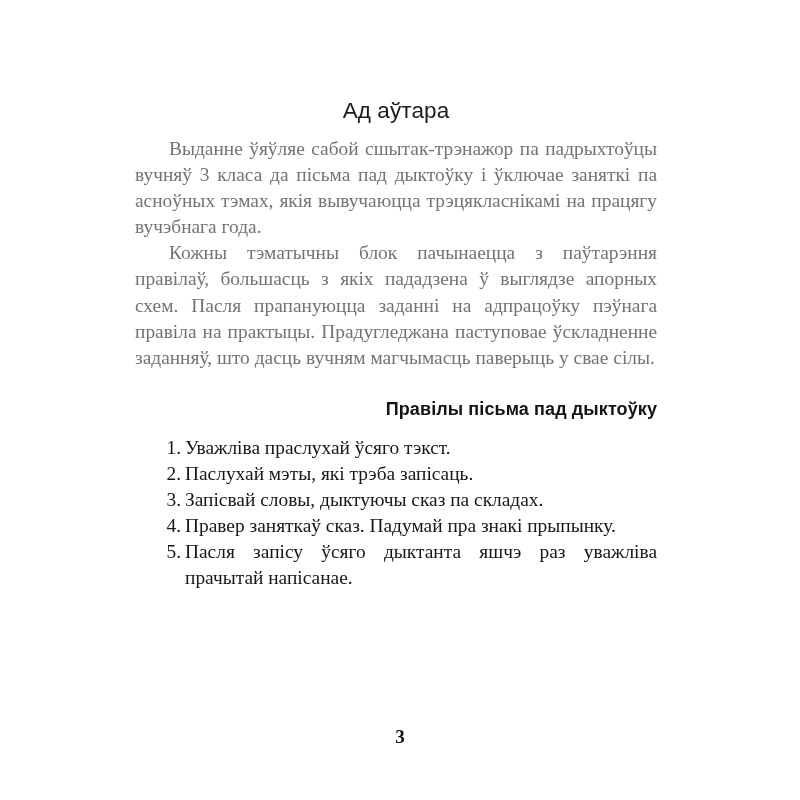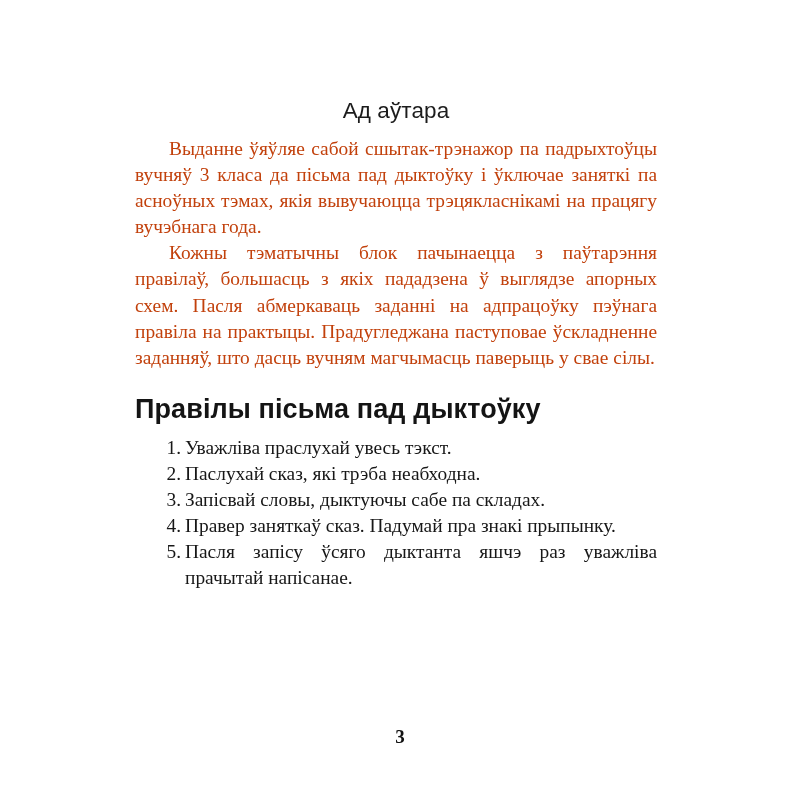--- a/index.html
+++ b/index.html
@@ -42,42 +42,42 @@
     line-height: 30px;
     text-align: center;
     color: #1c1c1c;
     margin: 0 0 10px 0;
     letter-spacing: 0.1px;
   }
 
   .heading-secondary {
     font-family: "Liberation Sans", "DejaVu Sans", sans-serif;
     font-weight: 700;
-    font-size: 27px;
+    font-size: 18px;
     line-height: 28px;
-    text-align: left;
+    text-align: right;
     color: #141414;
     margin: 24px 0 12px 0;
     letter-spacing: 0.1px;
   }
 
   
   .body-block {
     margin: 0;
   }
 
   p.para {
     font-family: "Liberation Serif", "DejaVu Serif", serif;
     font-size: 19.4px;
     line-height: 26.1px;
     text-align: justify;
     text-justify: inter-word;
     text-indent: 34px;
     margin: 0;
-    color: #c2410c;
+    color: #737373;
     hyphens: manual;
     word-spacing: 0.1px;
   }
 
   
   ol.rules {
     list-style: none;
     margin: 0;
     padding: 0;
   }
@@ -136,37 +136,37 @@
 <body>
 
 <div class="page">
 
   <div class="content">
 
     <h1 class="heading-primary">Ад аўтара</h1>
 
     <div class="body-block">
       <p class="para">Выданне ўяўляе сабой сшытак-трэнажор па падрыхтоўцы вучняў 3 класа да пісьма пад дыктоўку і ўключае заняткі па асноўных тэмах, якія вывучаюцца трэцякласнікамі на працягу вучэбнага года.</p>
-      <p class="para">Кожны тэматычны блок пачынаецца з паўтарэння правілаў, большасць з якіх пададзена ў выглядзе апорных схем. Пасля абмеркаваць заданні на адпрацоўку пэўнага правіла на практыцы. Прадугледжана паступовае ўскладненне заданняў, што дасць вучням магчымасць паверыць у свае сілы.</p>
+      <p class="para">Кожны тэматычны блок пачынаецца з паўтарэння правілаў, большасць з якіх пададзена ў выглядзе апорных схем. Пасля прапануюцца заданні на адпрацоўку пэўнага правіла на практыцы. Прадугледжана паступовае ўскладненне заданняў, што дасць вучням магчымасць паверыць у свае сілы.</p>
     </div>
 
     <h2 class="heading-secondary">Правілы пісьма пад дыктоўку</h2>
 
     <ol class="rules">
       <li>
         <span class="num">1.</span>
-        <span class="rule-text">Уважліва праслухай увесь тэкст.</span>
+        <span class="rule-text">Уважліва праслухай ўсяго тэкст.</span>
       </li>
       <li>
         <span class="num">2.</span>
-        <span class="rule-text">Паслухай сказ, які трэба неабходна.</span>
+        <span class="rule-text">Паслухай мэты, які трэба запісаць.</span>
       </li>
       <li>
         <span class="num">3.</span>
-        <span class="rule-text">Запісвай словы, дыктуючы сабе па складах.</span>
+        <span class="rule-text">Запісвай словы, дыктуючы сказ па складах.</span>
       </li>
       <li>
         <span class="num">4.</span>
         <span class="rule-text">Правер заняткаў сказ. Падумай пра знакі прыпынку.</span>
       </li>
       <li class="wrap">
         <span class="num">5.</span>
         <span class="rule-text">Пасля запісу ўсяго дыктанта яшчэ раз уважліва прачытай напісанае.</span>
       </li>
     </ol>

